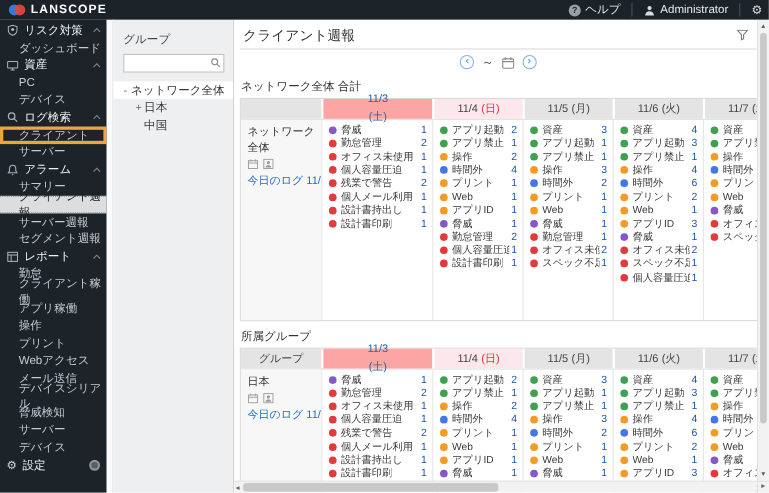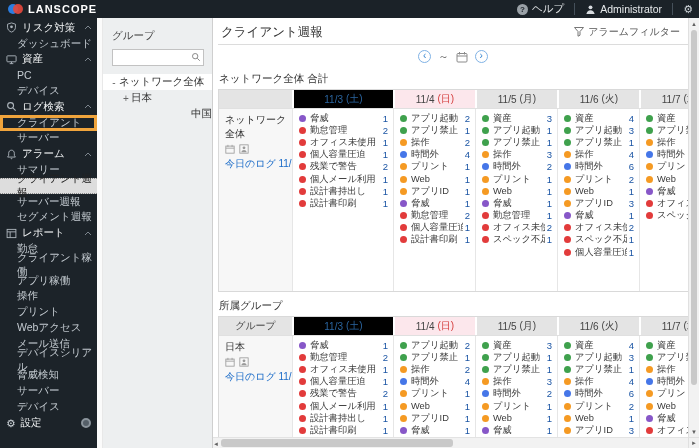--- a/index.html
+++ b/index.html
@@ -56,21 +56,21 @@
   .filter-btn .funnel { color:#777; display:flex; }
   .date-nav { height:23px; display:flex; align-items:center; justify-content:center; gap:7px; font-size:10.5px; color:#333; }
   .circle-btn { width:13px; height:13px; border:1px solid #7fb2e5; color:#3a87d0; border-radius:50%; font-size:10px; line-height:10px; text-align:center; cursor:pointer; flex-shrink:0; }
   .cal-btn { color:#8a8a8a; display:flex; cursor:pointer; }
 
   .tbl-caption { font-size:10.5px; color:#333; margin:4px 0 3px 1px; }
   .wtable { border:1px solid #d9d9d9; width:502px; }
   .trow { display:flex; }
   .hcell { height:18px; display:flex; align-items:center; justify-content:center; gap:3px; background:#e4e4e4; color:#444; font-size:10px; border-left:2px solid #fff; flex-shrink:0; }
   .hcell.first { border-left:none; }
-  .hcell.sat { background:#000000; color:#2a65a0; }
+  .hcell.sat { background:#fca5a5; color:#2a65a0;flex-direction:column; }
   .hcell.sat .day { color:#2a65a0; }
   .hcell.sun { background:#fce7ec; }
   .hcell.sun .day { color:#d43c3c; }
   .tbody { display:flex; border-top:1px solid #e0e0e0; }
   .bcell { border-left:1px solid #e6e6e6; padding-top:3px; flex-shrink:0; overflow:hidden; }
   .bcell.first { border-left:none; background:#f7f7f7; }
   .alarm-line { display:flex; align-items:center; height:12.2px; padding:0 5px 0 6px; cursor:pointer; }
   .dot { width:7px; height:7px; border-radius:50%; margin-right:4px; flex-shrink:0; }
   .alabel { font-size:9.3px; color:#3a3a3a; white-space:nowrap; overflow:hidden; min-width:0; }
   .acount { margin-left:auto; padding-left:2px; font-size:9.5px; color:#1b55a4; }
@@ -236,37 +236,36 @@
     </div>
     <ul class="tree" id="group-tree">
         <li class="tree-row sel" style="padding-left: 6px;">
           <span class="tgl">-</span>
           <span>ネットワーク全体</span>
         </li>
         <li class="tree-row" style="padding-left: 18px;">
           <span class="tgl">+</span>
           <span>日本</span>
         </li>
-        <li class="tree-row" style="padding-left: 18px; justify-content: flex-end;">
+        <li class="tree-row" style="padding-left: 18px;">
           <span class="tgl"></span>
           <span>中国</span>
         </li>
       </ul>
   </aside>
 
   <main class="main">
     <div class="main-header">
       <h1 class="page-title">クライアント週報</h1>
       <div class="filter-btn">
         <span class="funnel">
           <svg width="10" height="10" viewBox="0 0 10 10">
               <path d="M.5.5h9L6 4.5V8.2L4 9.2V4.5Z" fill="none" stroke="currentColor" stroke-width="1"></path>
             </svg>
         </span>
-        <span>アラームフィルター</span>
       </div>
     </div>
 
     <div class="date-nav">
       <span class="circle-btn">‹</span>
       <span>～</span>
       <span class="cal-btn">
         <svg width="12" height="12" viewBox="0 0 12 12">
             <rect x="1" y="2.5" width="10" height="8.5" rx="1" fill="none" stroke="currentColor"></rect>
             <line x1="1" y1="5" x2="11" y2="5" stroke="currentColor"></line>

